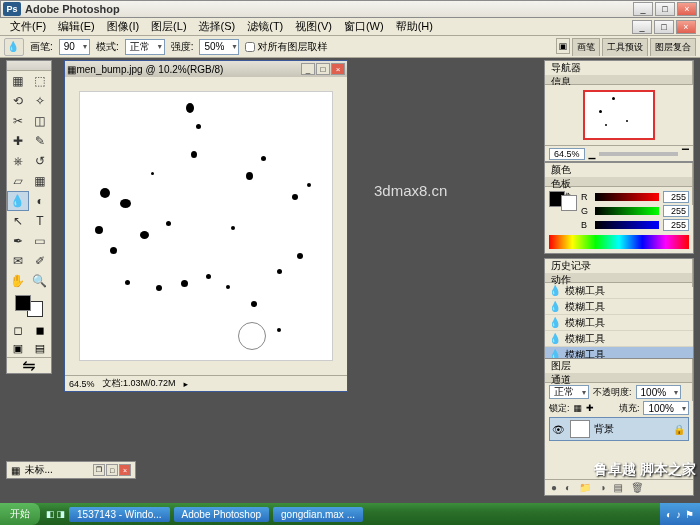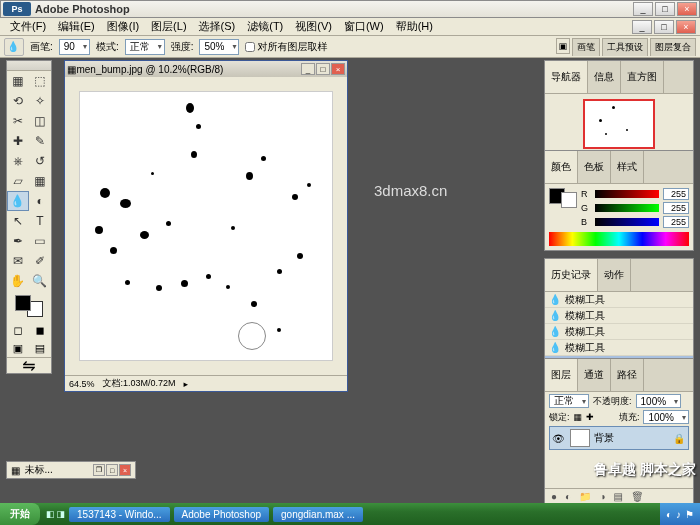--- a/index.html
+++ b/index.html
@@ -1,19 +1,19 @@
 <!DOCTYPE html>
 <html><head>
 <meta charset="utf-8">
 <style>
 * { margin: 0; padding: 0; box-sizing: border-box; font-family: "Microsoft YaHei", SimSun, Arial, sans-serif; }
 body { background: #525252; width: 700px; height: 525px; overflow: hidden; position: relative; }
 
 .titlebar { background: linear-gradient(#f4f3ee, #e4e2d8); height: 18px; display: flex; align-items: center; padding: 0 2px; border: 1px solid #8b8b8b; font-size: 11px; }
-.titlebar .app-icon { width: 28px; height: 14px; background: #2a5a8a; border-radius: 2px; margin-right: 4px; display: inline-flex; align-items: center; justify-content: center; color: #fff; font-size: 9px; font-weight: bold; }
+.titlebar .app-icon { width: 18px; height: 14px; background: #2a5a8a; border-radius: 2px; margin-right: 4px; display: inline-flex; align-items: center; justify-content: center; color: #fff; font-size: 9px; font-weight: bold; }
 .titlebar .title { flex: 1; font-weight: bold; color: #333; }
 .win-btns { display: flex; gap: 2px; }
 .win-btn { width: 20px; height: 14px; background: linear-gradient(#f8f8f8,#d8d8d8); border: 1px solid #999; font-size: 9px; display: flex; align-items: center; justify-content: center; cursor: pointer; }
 .win-btn.close { background: linear-gradient(#f5a090,#e06050); color: #fff; }
 
 .menubar { background: #ece9d8; height: 18px; display: flex; align-items: center; padding: 0 4px; font-size: 11px; border-bottom: 1px solid #aca899; }
 .menubar span { padding: 0 6px; cursor: pointer; }
 .menubar .right-icons { margin-left: auto; display: flex; gap: 2px; }
 
 .optionsbar { background: #ece9d8; height: 22px; display: flex; align-items: center; padding: 0 4px; font-size: 10px; border-bottom: 1px solid #aca899; gap: 6px; }
@@ -46,32 +46,32 @@
 .docwin .dbtns span.close { background: #e06050; color: #fff; }
 .canvas-area { background: #fff; height: 270px; margin: 14px; position: relative; border: 1px solid #ccc; }
 .canvas-area .cursor-circle { position: absolute; width: 28px; height: 28px; border: 1px solid #888; border-radius: 50%; bottom: 10px; right: 66px; }
 .spot { position: absolute; background: #000; border-radius: 50%; }
 .docstatus { height: 16px; background: #ece9d8; border-top: 1px solid #aca899; display: flex; align-items: center; font-size: 9px; padding: 0 4px; gap: 8px; }
 
 .watermark { position: absolute; left: 368px; top: 84px; color: #dcdcdc; font-size: 18px; font-weight: bold; }
 .watermark2 { position: absolute; left: 374px; top: 124px; color: #dcdcdc; font-size: 15px; }
 
 .panel { position: absolute; right: 6px; background: #ece9d8; border: 1px solid #8b8b8b; width: 150px; }
-.panel .ptabs { display: flex; height: 33px; background: #d8d5c5; font-size: 10px; border-bottom: 1px solid #aca899; }
+.panel .ptabs { display: flex; height: 24px; background: #d8d5c5; font-size: 10px; border-bottom: 1px solid #aca899; flex-direction: column; }
 .panel .ptab { padding: 0 6px; display: flex; align-items: center; border-right: 1px solid #aca899; }
 .panel .ptab.active { background: #ece9d8; }
 .panel .pbody { background: #ece9d8; }
 .panel .pfoot { height: 16px; background: #ece9d8; border-top: 1px solid #aca899; display: flex; align-items: center; padding: 0 4px; font-size: 9px; gap: 4px; }
 
 .nav-panel { top: 2px; }
 .nav-panel .pbody { height: 60px; position: relative; display: flex; align-items: center; justify-content: center; }
 .nav-thumb { width: 72px; height: 50px; border: 2px solid #e03030; background: #fff; position: relative; }
 .nav-panel .pfoot .zoomval { background: #fff; border: 1px solid #7f9db9; padding: 0 4px; }
 
-.color-panel { top: 92px; }
+.color-panel { top: 104px; }
 .color-panel .pbody { padding: 4px; }
 .cslider { display: flex; align-items: center; gap: 4px; font-size: 9px; margin-bottom: 2px; }
 .cslider .lbl { width: 10px; }
 .cslider .track { flex: 1; height: 8px; position: relative; }
 .cslider .track.r { background: linear-gradient(90deg, #000, #f00); }
 .cslider .track.g { background: linear-gradient(90deg, #000, #0f0); }
 .cslider .track.b { background: linear-gradient(90deg, #000, #00f); }
 .cslider .val { width: 26px; background: #fff; border: 1px solid #7f9db9; text-align: right; padding: 0 2px; }
 .cswatch { display: flex; gap: 0; margin-bottom: 4px; }
 .cswatch .fg { width: 16px; height: 16px; background: #000; border: 1px solid #888; }
@@ -93,21 +93,21 @@
 .lrow .thumb { width: 20px; height: 18px; background: #fff; border: 1px solid #888; }
 .layers-panel .pfoot span { font-size: 10px; color: #555; padding: 0 2px; }
 .app-bottom-doc { position: absolute; left: 6px; bottom: 24px; height: 18px; width: 130px; background: #ece9d8; border: 1px solid #8b8b8b; display: flex; align-items: center; font-size: 10px; padding: 0 4px; gap: 4px; }
 .app-bottom-doc .dbtns { margin-left: auto; display: flex; gap: 1px; }
 .app-bottom-doc .dbtns span { width: 12px; height: 12px; background: #e8e5d5; border: 1px solid #999; font-size: 7px; display: flex; align-items: center; justify-content: center; }
 .app-bottom-doc .dbtns span.close { background: #e06050; color: #fff; }
 
 .br-watermark { position: absolute; right: 4px; bottom: 24px; font-size: 14px; color: #fff; font-weight: bold; text-shadow: 1px 1px 2px #000; }
 
 .taskbar { position: absolute; left: 0; right: 0; bottom: 0; height: 22px; background: linear-gradient(#3c8f3c, #2a6f2a 40%, #1f5f1f); display: flex; align-items: center; font-size: 10px; color: #fff; }
-.taskbar .start { background: linear-gradient(#5cb85c,#3a8f3a); height: 100%; padding: 4px 10px; display: flex; align-items: center; font-weight: bold; border-radius: 0 8px 8px 0; }
+.taskbar .start { background: linear-gradient(#5cb85c,#3a8f3a); height: 100%; padding: 4px 10px; display: flex; align-items: center; font-weight: normal; border-radius: 0 8px 8px 0; }
 .taskbar .titem { background: linear-gradient(#4a9fdf,#2a6fbf); margin-left: 4px; padding: 2px 8px; border-radius: 2px; }
 .taskbar .tray { margin-left: auto; background: linear-gradient(#4a9fdf,#2a6fbf); height: 100%; padding: 0 6px; display: flex; align-items: center; gap: 4px; }
 </style>
 </head>
 <body>
 
 <div class="titlebar">
   <span class="app-icon">Ps</span>
   <span class="title">Adobe Photoshop</span>
   <div class="win-btns">

